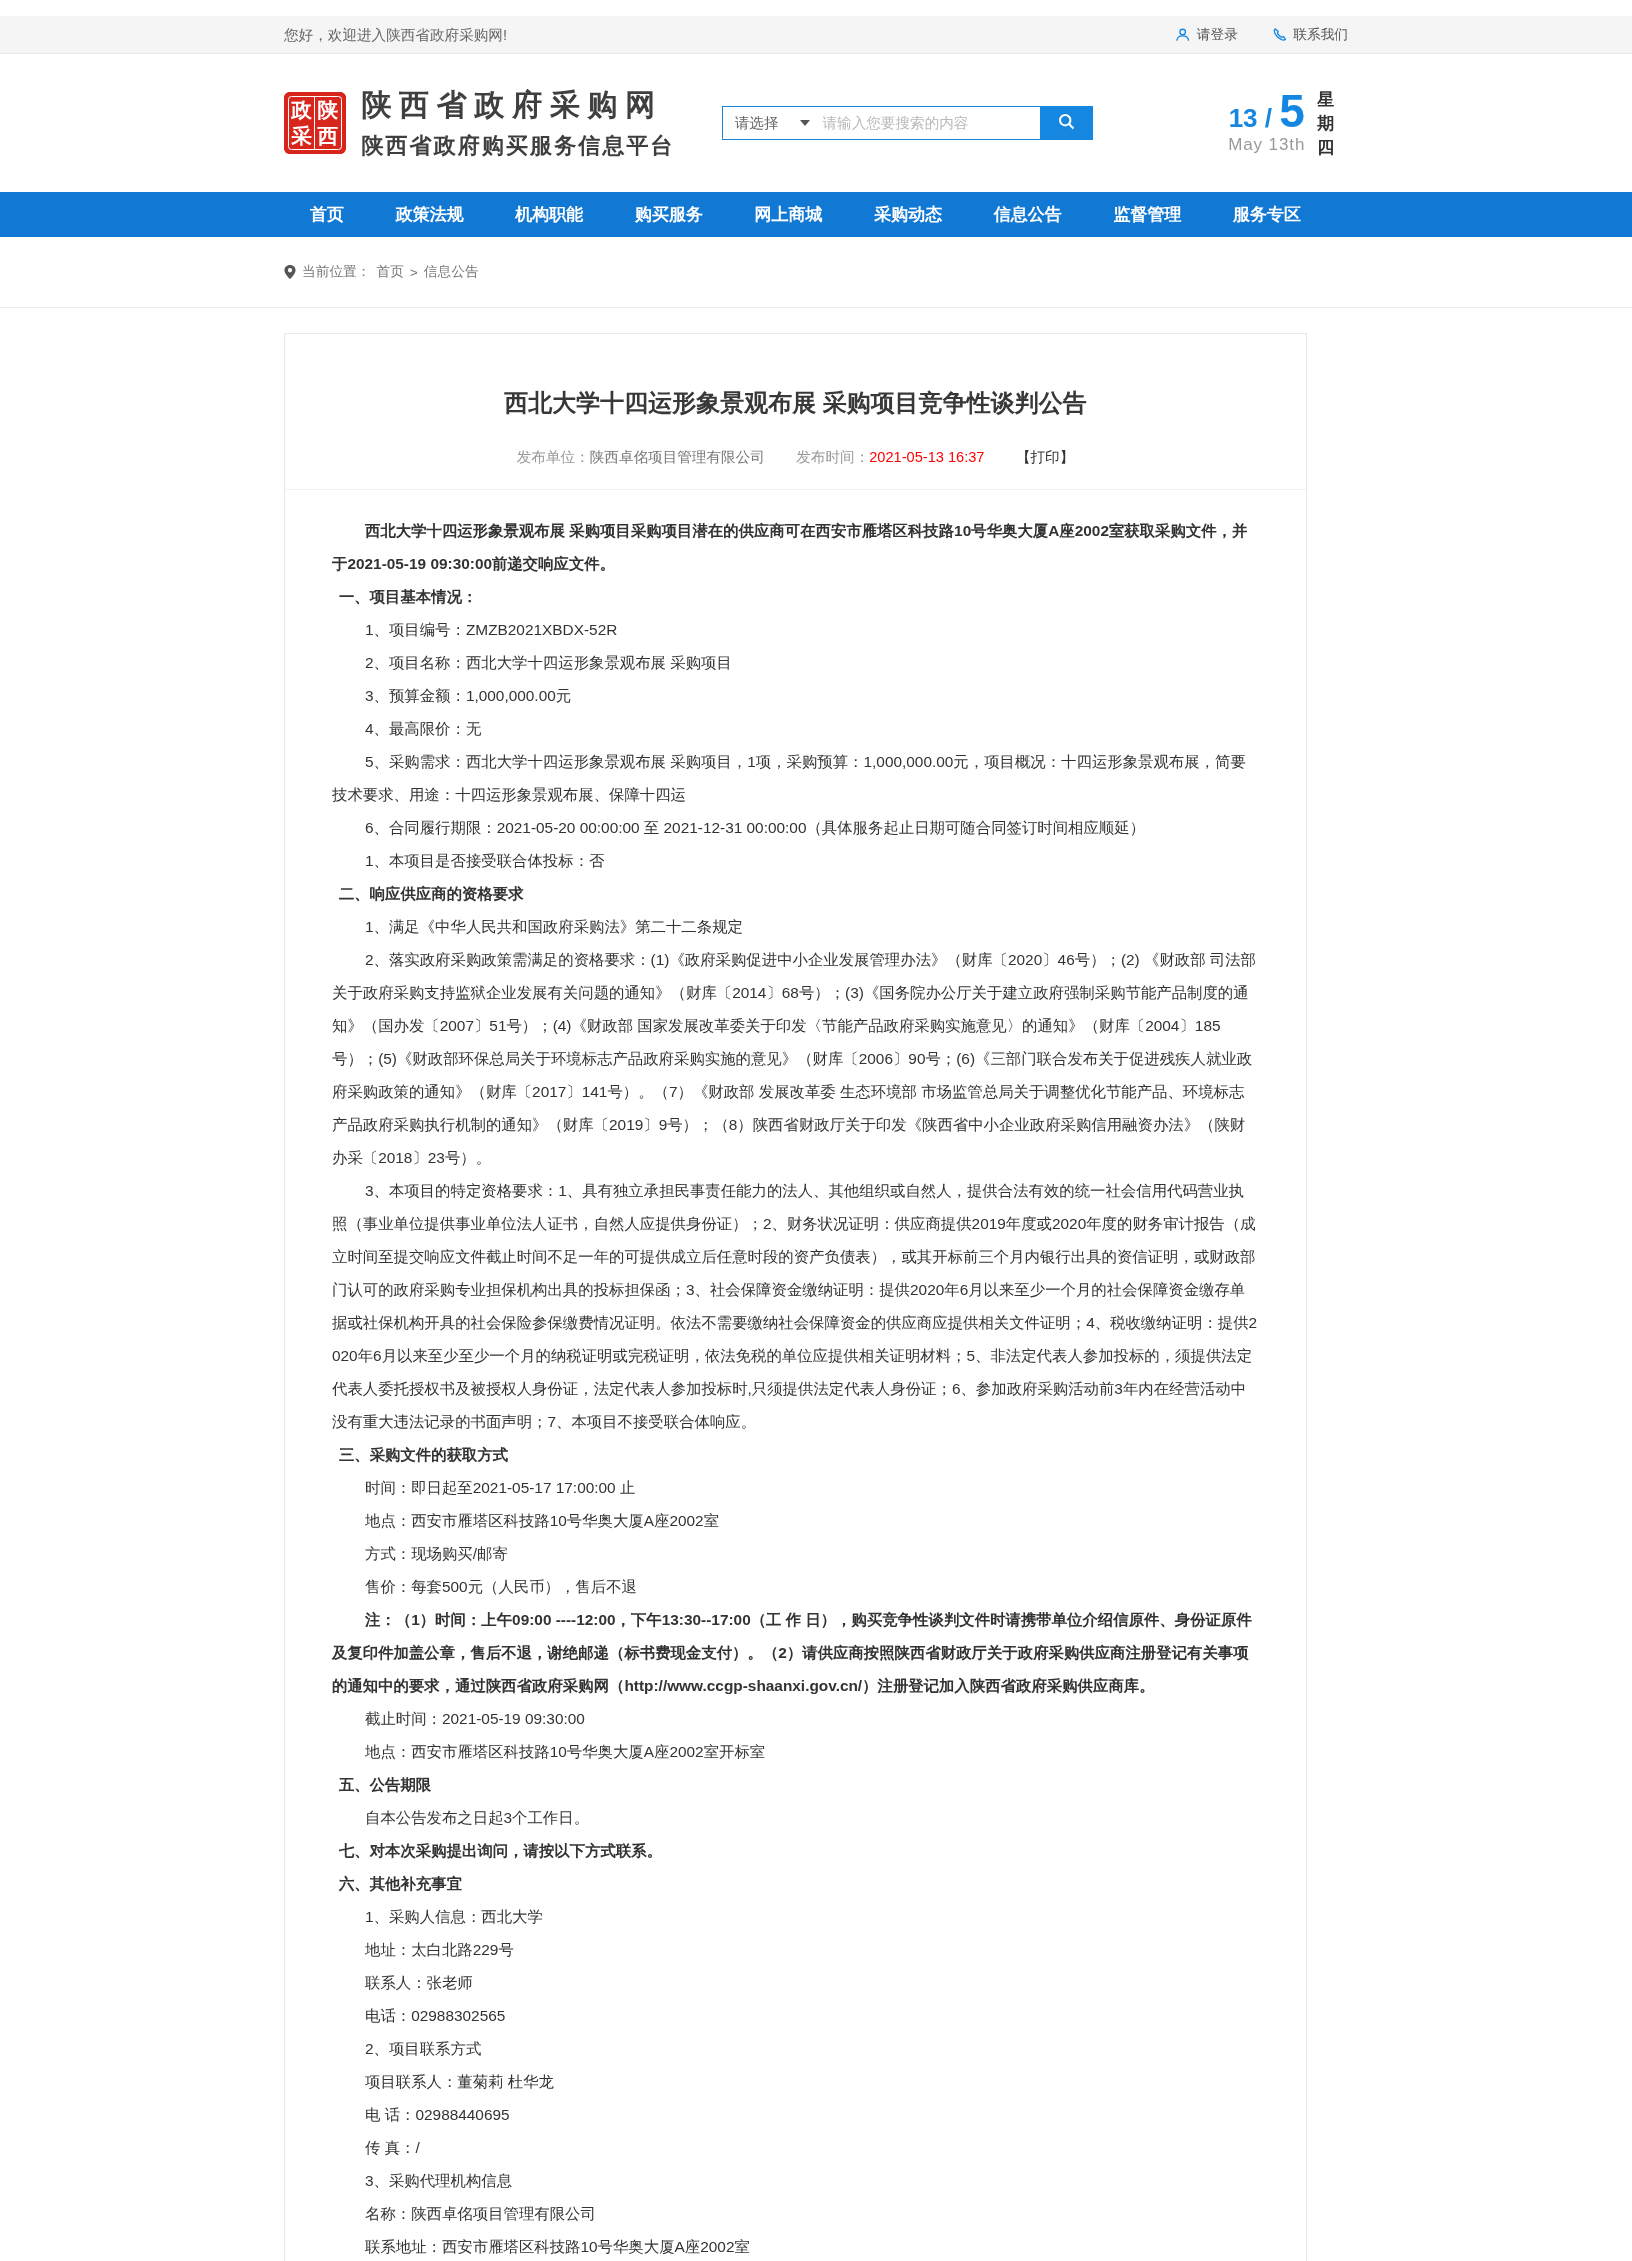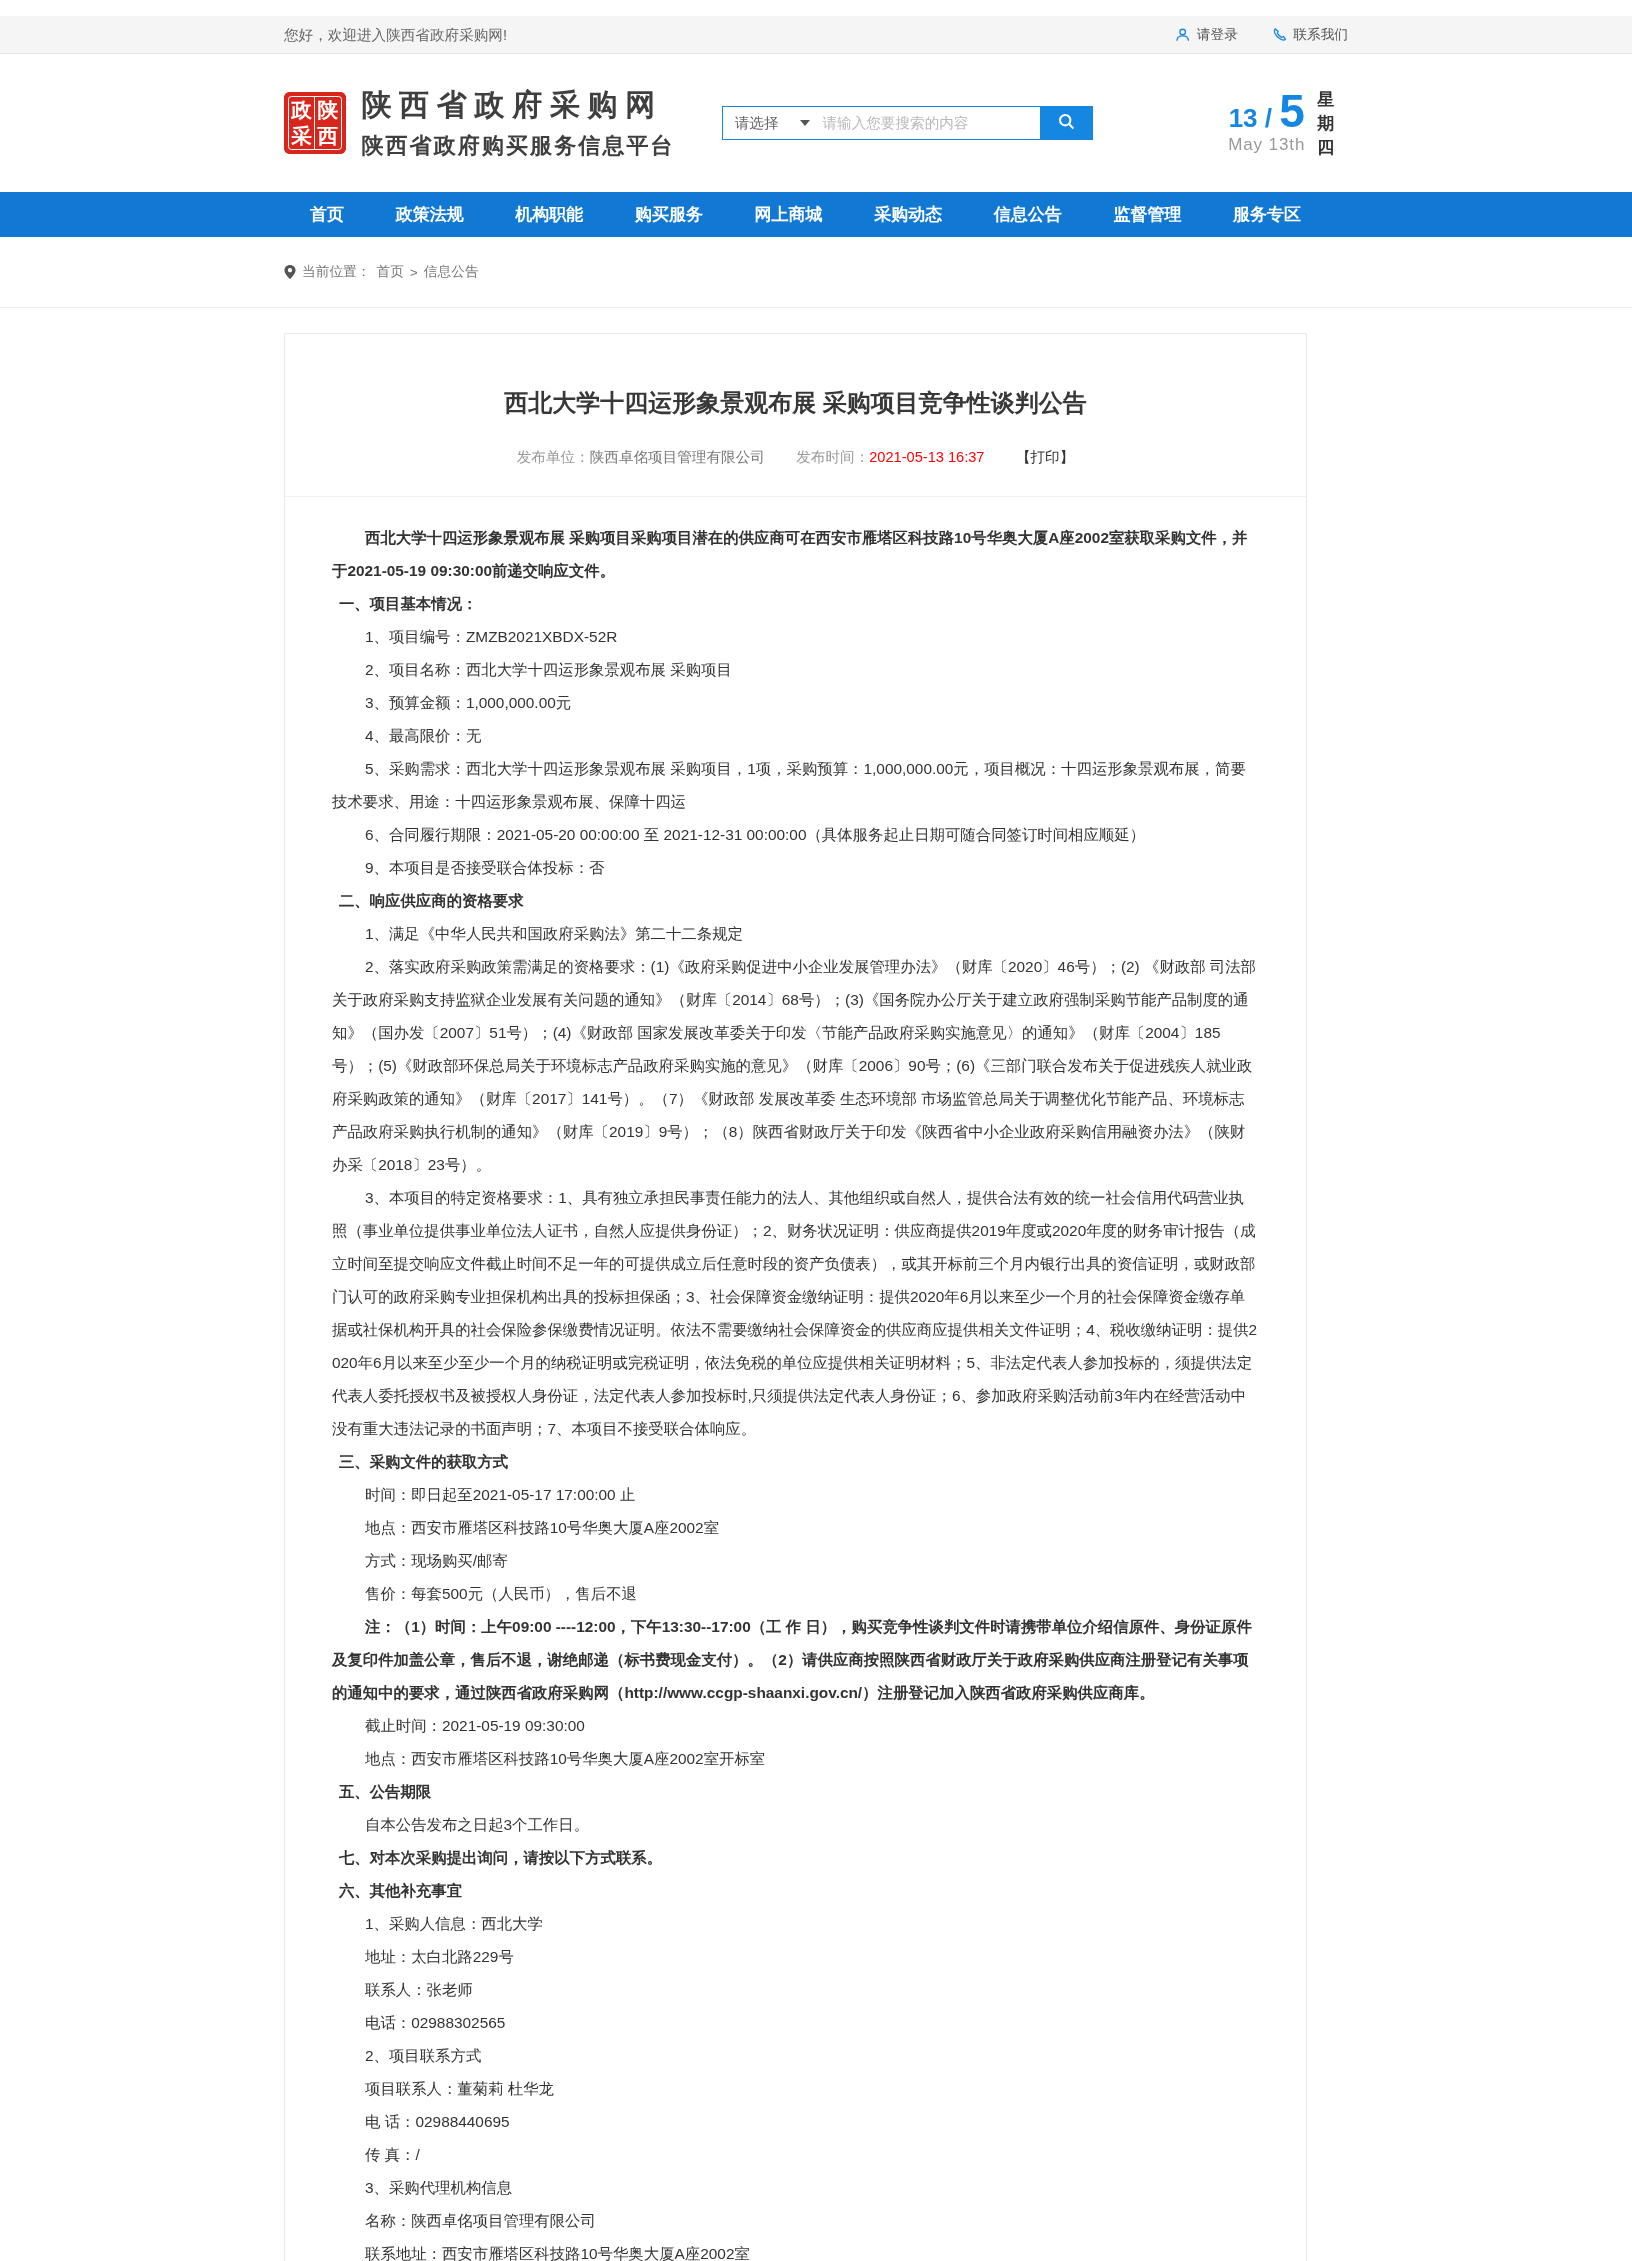--- a/index.html
+++ b/index.html
@@ -67,21 +67,21 @@
   
   .breadcrumb-strip { border-bottom:0.9px solid #ececec; }
   .breadcrumb { height:38px; display:flex; align-items:center; gap:6px; font-size:13.7px; color:#777; }
   .breadcrumb svg { display:block; }
   .crumb-link { color:#777; cursor:pointer; }
 
   
   .article-wrap { padding: 8.6px 0 26px 0; }
   .article-box { width:1023px; border:0.9px solid #e9e9e9; background:#fff; padding-bottom:47px; }
   .article-title { margin-top:53px; text-align:center; font-size:24px; font-weight:bold; color:#383838; }
-  .article-meta { margin-top:29px; text-align:center; font-size:14.6px; color:#999; padding-bottom:29px; border-bottom:0.9px solid #f0f0f0; }
+  .article-meta { margin-top:29px; text-align:center; font-size:14.6px; color:#999; padding-bottom:22px; border-bottom:0.9px solid #f0f0f0; }
   .article-meta .seg { margin:0 13.7px; }
   .meta-publisher { color:#777; }
   .meta-time { color:#f00; }
   .print-btn { color:#333; cursor:pointer; }
 
   .article-body { padding:24px 47px 0 47px; }
   .article-body p { font-size:15.4px; line-height:33px; color:#333; margin:0; word-break:break-all; }
   .p-intro   { font-weight:bold; text-indent:33px; }
   .p-heading { font-weight:bold; text-indent:6.9px; }
   .p-item    { text-indent:33px; }
@@ -225,21 +225,21 @@
           <p class="p-item"><span>2、项目名称：西北大学十四运形象景观布展 采购项目</span></p>
 
           <p class="p-item"><span>3、预算金额：1,000,000.00元</span></p>
 
           <p class="p-item"><span>4、最高限价：无</span></p>
 
           <p class="p-item"><span>5、采购需求：西北大学十四运形象景观布展 采购项目，1项，采购预算：1,000,000.00元，项目概况：十四运形象景观布展，简要技术要求、用途：十四运形象景观布展、保障十四运</span></p>
 
           <p class="p-item"><span>6、合同履行期限：2021-05-20 00:00:00 至 2021-12-31 00:00:00（具体服务起止日期可随合同签订时间相应顺延）</span></p>
 
-          <p class="p-item"><span>9、本项目是否接受联合体投标：否</span></p>
+          <p class="p-item"><span>1、本项目是否接受联合体投标：否</span></p>
 
           <p class="p-heading"><span>二、响应供应商的资格要求</span></p>
 
           <p class="p-item"><span>1、满足《中华人民共和国政府采购法》第二十二条规定</span></p>
 
           <p class="p-item"><span>2、落实政府采购政策需满足的资格要求：(1)《政府采购促进中小企业发展管理办法》（财库〔2020〕46号）；(2) 《财政部 司法部关于政府采购支持监狱企业发展有关问题的通知》（财库〔2014〕68号）；(3)《国务院办公厅关于建立政府强制采购节能产品制度的通知》（国办发〔2007〕51号）；(4)《财政部 国家发展改革委关于印发〈节能产品政府采购实施意见〉的通知》（财库〔2004〕185号）；(5)《财政部环保总局关于环境标志产品政府采购实施的意见》（财库〔2006〕90号；(6)《三部门联合发布关于促进残疾人就业政府采购政策的通知》（财库〔2017〕141号）。（7）《财政部 发展改革委 生态环境部 市场监管总局关于调整优化节能产品、环境标志产品政府采购执行机制的通知》（财库〔2019〕9号）；（8）陕西省财政厅关于印发《陕西省中小企业政府采购信用融资办法》（陕财办采〔2018〕23号）。</span></p>
 
           <p class="p-item"><span>3、本项目的特定资格要求：1、具有独立承担民事责任能力的法人、其他组织或自然人，提供合法有效的统一社会信用代码营业执照（事业单位提供事业单位法人证书，自然人应提供身份证）；2、财务状况证明：供应商提供2019年度或2020年度的财务审计报告（成立时间至提交响应文件截止时间不足一年的可提供成立后任意时段的资产负债表），或其开标前三个月内银行出具的资信证明，或财政部门认可的政府采购专业担保机构出具的投标担保函；3、社会保障资金缴纳证明：提供2020年6月以来至少一个月的社会保障资金缴存单据或社保机构开具的社会保险参保缴费情况证明。依法不需要缴纳社会保障资金的供应商应提供相关文件证明；4、税收缴纳证明：提供2020年6月以来至少至少一个月的纳税证明或完税证明，依法免税的单位应提供相关证明材料；5、非法定代表人参加投标的，须提供法定代表人委托授权书及被授权人身份证，法定代表人参加投标时,只须提供法定代表人身份证；6、参加政府采购活动前3年内在经营活动中没有重大违法记录的书面声明；7、本项目不接受联合体响应。</span></p>
 
           <p class="p-heading"><span>三、采购文件的获取方式</span></p>

